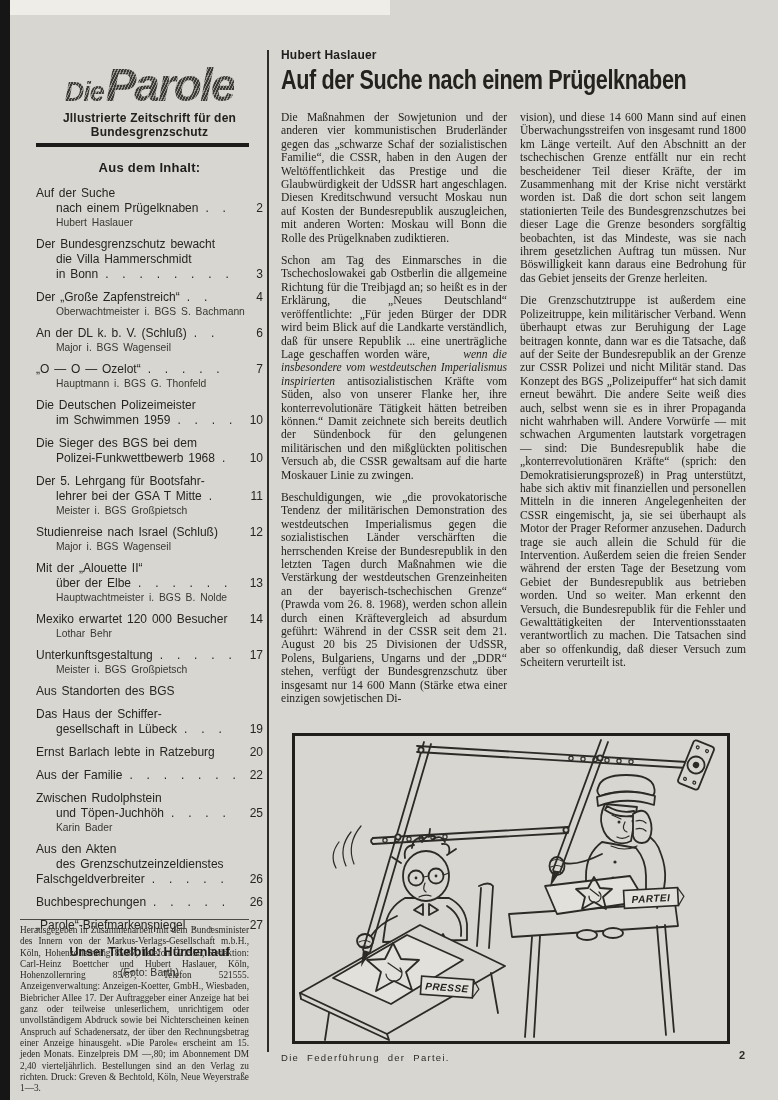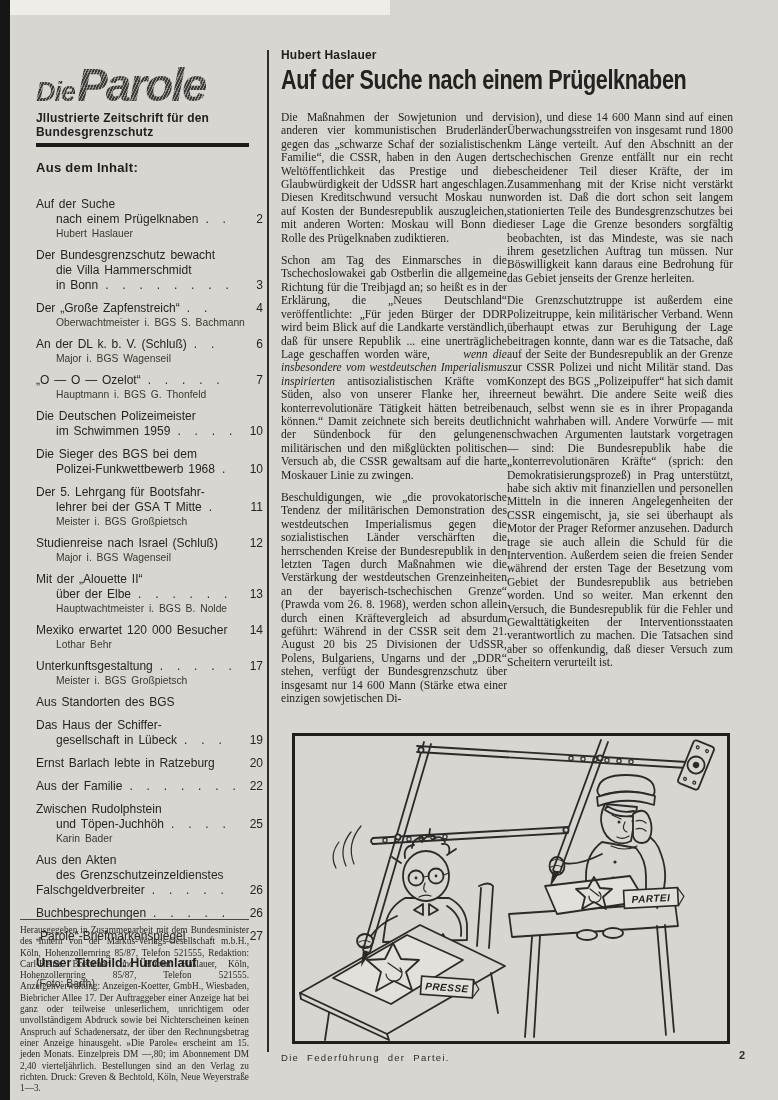--- a/index.html
+++ b/index.html
@@ -6,35 +6,35 @@
   body{
     width:778px;height:1100px;position:relative;overflow:hidden;
     background:#d8d6d1;
     font-family:"Liberation Sans",sans-serif;
     color:#1e1e1e;
   }
   .edge-bar{position:absolute;left:0;top:0;width:10px;height:1100px;background:#161616;}
   .top-strip{position:absolute;left:10px;top:0;width:380px;height:15px;background:#efede8;}
 
   
-  .sidebar{position:absolute;left:36px;top:62px;width:227px;}
+  .sidebar{position:absolute;left:36px;top:62px;width:227px;text-align:center;}
   .logo{white-space:nowrap;line-height:1;}
   .logo-die{font-style:italic;font-weight:900;font-size:27px;letter-spacing:-1px;}
   .logo-parole{font-style:italic;font-weight:900;font-size:46px;letter-spacing:-2px;margin-left:2px;}
   .logo-die,.logo-parole{color:#45443f;}
   @supports ((-webkit-background-clip:text) or (background-clip:text)){
     .logo-die,.logo-parole{
       background:repeating-linear-gradient(115deg,#3c3b37 0 1.7px,#97958f 1.7px 2.7px);
       -webkit-background-clip:text;background-clip:text;color:transparent;
     }
   }
   .masthead-subtitle{font-size:12px;font-weight:700;letter-spacing:.2px;margin-top:3px;color:#23221f;}
   .masthead-rule{height:4px;background:#1c1b19;width:213px;margin-top:4px;}
   .toc-heading{font-size:13px;font-weight:700;margin-top:13px;letter-spacing:.3px;}
-  .toc{margin-top:22px;font-size:12px;color:#26251f;}
+  .toc{margin-top:11px;font-size:12px;color:#26251f;}
   .toc-row{display:flex;align-items:baseline;line-height:15px;word-spacing:1.5px;}
   .toc-row.gap{margin-top:8px;}
   .toc-row.indent{padding-left:20px;}
   .toc-row.author{font-size:10.3px;line-height:13px;padding-left:20px;color:#39382f;word-spacing:2px;}
   .toc-dots{margin-left:7px;letter-spacing:4.5px;white-space:nowrap;}
   .toc-page{margin-left:auto;padding-left:6px;}
   .titelbild{margin-top:12px;font-size:12.5px;font-weight:700;}
   .titelbild-credit{margin-top:7px;font-size:10.5px;font-weight:400;color:#33322c;}
   .imprint{
     position:absolute;left:20px;top:919px;width:229px;
@@ -43,21 +43,21 @@
   }
   .divider{position:absolute;left:267px;top:50px;width:2px;height:1002px;background:#2e2d29;}
 
   
   .article{position:absolute;left:281px;top:48px;width:465px;}
   .article-author{font-size:12px;font-weight:700;letter-spacing:.2px;}
   .article-title{
     font-size:27px;font-weight:900;letter-spacing:-.5px;white-space:nowrap;
     transform:scaleX(.8);transform-origin:left top;margin-top:3px;color:#23221e;
   }
-  .cols{display:flex;margin-top:15px;}
+  .cols{display:flex;gap:13px;margin-top:15px;}
   .col{width:226px;font-family:"Liberation Serif",serif;font-size:11.6px;line-height:13.4px;
        text-align:justify;color:#242320;hyphens:auto;}
   .col p{margin:0 0 9px 0;}
   .ital{font-style:italic;margin-left:28px;}
 
   
   .cartoon-box{
     position:absolute;left:292px;top:733px;width:438px;height:311px;
     border:3px solid #201f1c;box-sizing:border-box;background:#d8d6d1;
   }

